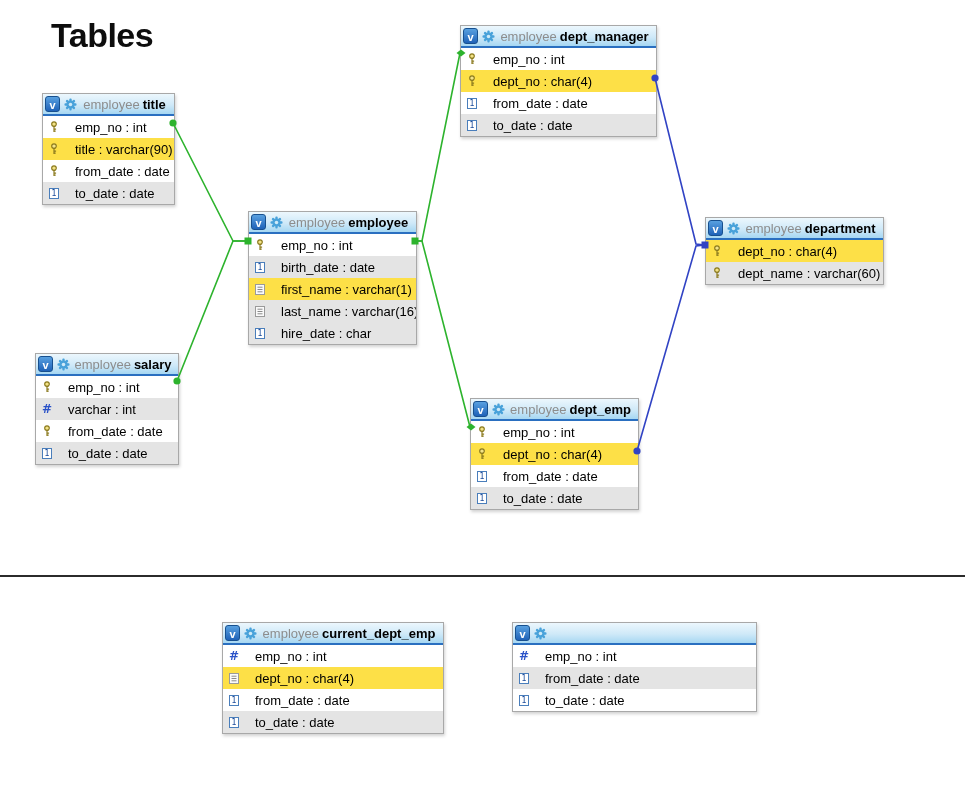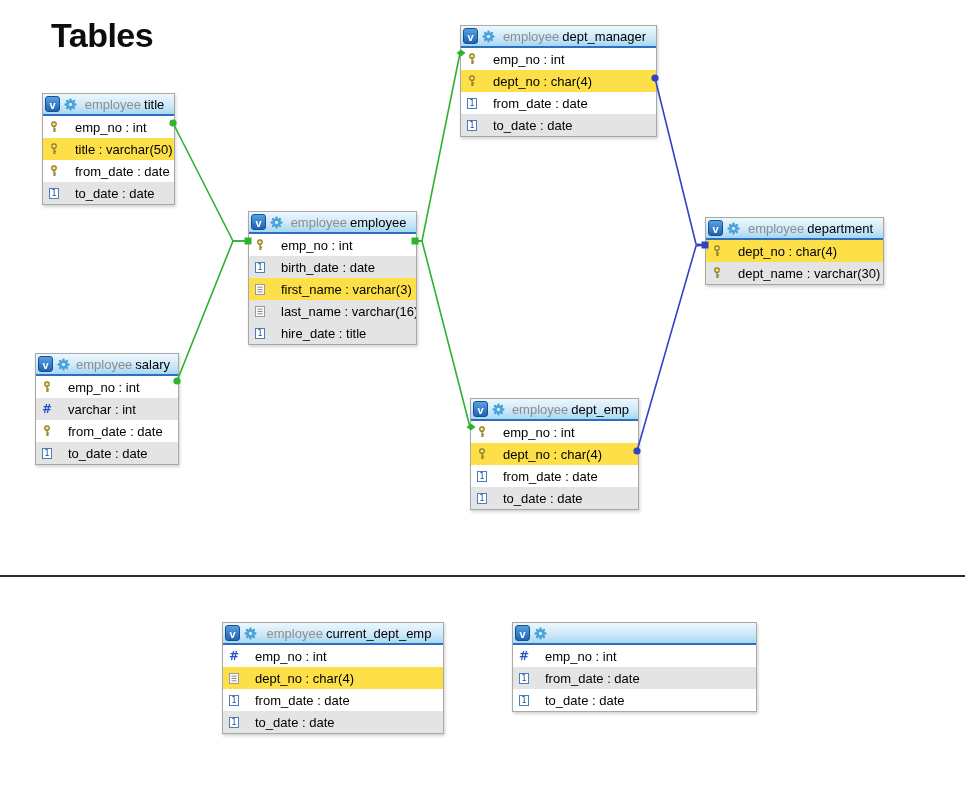--- a/index.html
+++ b/index.html
@@ -26,21 +26,21 @@
   }
   .v-badge{
     width:15px;height:16px;border-radius:3px;flex:0 0 auto;
     background:linear-gradient(180deg,#58a0e0,#1f62b8);border:1px solid #17508f;
     color:#fff;font-size:11px;font-weight:700;line-height:16px;text-align:center;
     box-sizing:border-box;
   }
   .gear{flex:0 0 auto;margin-left:4px;display:inline-flex;align-items:center;}
   .node-title{flex:1;text-align:center;font-size:13px;padding:0 4px;overflow:hidden;}
   .schema-name{color:#8d8d8d;}
-  .table-name{color:#000;font-weight:400;margin-left:3px;}
+  .table-name{color:#000;font-weight:700;margin-left:3px;}
   .col-row{
     height:22px;display:flex;align-items:center;font-size:13px;color:#000;
     white-space:nowrap;overflow:hidden;gap:10px;
   }
   .col-row.bg-white{background:#ffffff;}
   .col-row.bg-gray{background:#e4e4e4;}
   .col-row.bg-pink{background:#fde047;}
   .col-icon{width:14px;margin-left:4px;margin-right:4px;flex:0 0 auto;display:inline-flex;justify-content:center;align-items:center;}
   .num-glyph{color:#2a52c8;font-weight:700;font-size:12px;font-family:"DejaVu Sans",sans-serif;}
   #edges-svg{position:absolute;left:0;top:0;z-index:3;pointer-events:none;}
@@ -78,21 +78,21 @@
           </span>
           <span>emp_no : int</span>
         </div>
         <div class="col-row bg-pink">
           <span class="col-icon">
             <svg width="10" height="12" viewBox="0 0 10 12">
               <circle cx="5" cy="3.1" r="2.3" fill="#f3e388" stroke="#8b7a1e" stroke-width="1.2"></circle>
               <path d="M5 5.4 V11 M5 8.1 h2.1 M5 10.2 h1.7" stroke="#8b7a1e" stroke-width="1.2" fill="none"></path>
             </svg>
           </span>
-          <span>title : varchar(50)</span>
+          <span>title : varchar(90)</span>
         </div>
         <div class="col-row bg-white">
           <span class="col-icon">
             <svg width="10" height="12" viewBox="0 0 10 12">
               <circle cx="5" cy="3.1" r="2.3" fill="#f3e388" stroke="#8b7a1e" stroke-width="1.2"></circle>
               <path d="M5 5.4 V11 M5 8.1 h2.1 M5 10.2 h1.7" stroke="#8b7a1e" stroke-width="1.2" fill="none"></path>
             </svg>
           </span>
           <span>from_date : date</span>
         </div>
@@ -195,39 +195,39 @@
           </span>
           <span>birth_date : date</span>
         </div>
         <div class="col-row bg-pink">
           <span class="col-icon">
             <svg width="10" height="11" viewBox="0 0 10 11">
               <rect x="0.5" y="0.5" width="9" height="10" fill="#fafafa" stroke="#9a9a9a"></rect>
               <path d="M2.5 3.2h5 M2.5 5.5h5 M2.5 7.8h5" stroke="#8a8a8a" stroke-width="1"></path>
             </svg>
           </span>
-          <span>first_name : varchar(3)</span>
+          <span>first_name : varchar(1)</span>
         </div>
         <div class="col-row bg-gray">
           <span class="col-icon">
             <svg width="10" height="11" viewBox="0 0 10 11">
               <rect x="0.5" y="0.5" width="9" height="10" fill="#fafafa" stroke="#9a9a9a"></rect>
               <path d="M2.5 3.2h5 M2.5 5.5h5 M2.5 7.8h5" stroke="#8a8a8a" stroke-width="1"></path>
             </svg>
           </span>
           <span>last_name : varchar(16)</span>
         </div>
         <div class="col-row bg-gray">
           <span class="col-icon">
             <svg width="10" height="11" viewBox="0 0 10 11">
               <rect x="0.5" y="0.5" width="9" height="10" fill="#ffffff" stroke="#4a7ebb"></rect>
               <text x="5" y="8.3" font-size="8" text-anchor="middle" fill="#1a4a9a" font-family="DejaVu Sans,sans-serif">1</text>
             </svg>
           </span>
-          <span>hire_date : title</span>
+          <span>hire_date : char</span>
         </div>
       </div>
       <div class="db-node" style="left: 35px; top: 353px; width: 142px;">
         <div class="node-header">
           <span class="v-badge">v</span>
           <span class="gear">
             <svg width="13" height="13" viewBox="0 0 14 14">
               <g fill="#49a2da">
                 <rect x="5.75" y="0.5" width="2.5" height="13" rx="1"></rect>
                 <rect x="0.5" y="5.75" width="13" height="2.5" rx="1"></rect>
@@ -354,21 +354,21 @@
           </span>
           <span>dept_no : char(4)</span>
         </div>
         <div class="col-row bg-gray">
           <span class="col-icon">
             <svg width="10" height="12" viewBox="0 0 10 12">
               <circle cx="5" cy="3.1" r="2.3" fill="#f3e388" stroke="#8b7a1e" stroke-width="1.2"></circle>
               <path d="M5 5.4 V11 M5 8.1 h2.1 M5 10.2 h1.7" stroke="#8b7a1e" stroke-width="1.2" fill="none"></path>
             </svg>
           </span>
-          <span>dept_name : varchar(30)</span>
+          <span>dept_name : varchar(60)</span>
         </div>
       </div>
       <div class="db-node" style="left: 222px; top: 622px; width: 220px;">
         <div class="node-header">
           <span class="v-badge">v</span>
           <span class="gear">
             <svg width="13" height="13" viewBox="0 0 14 14">
               <g fill="#49a2da">
                 <rect x="5.75" y="0.5" width="2.5" height="13" rx="1"></rect>
                 <rect x="0.5" y="5.75" width="13" height="2.5" rx="1"></rect>

